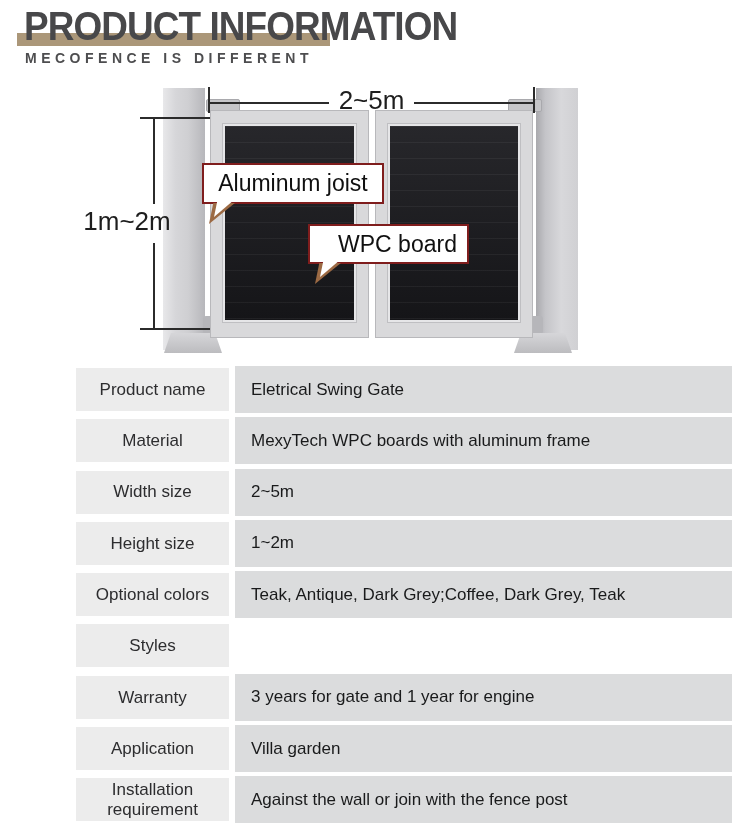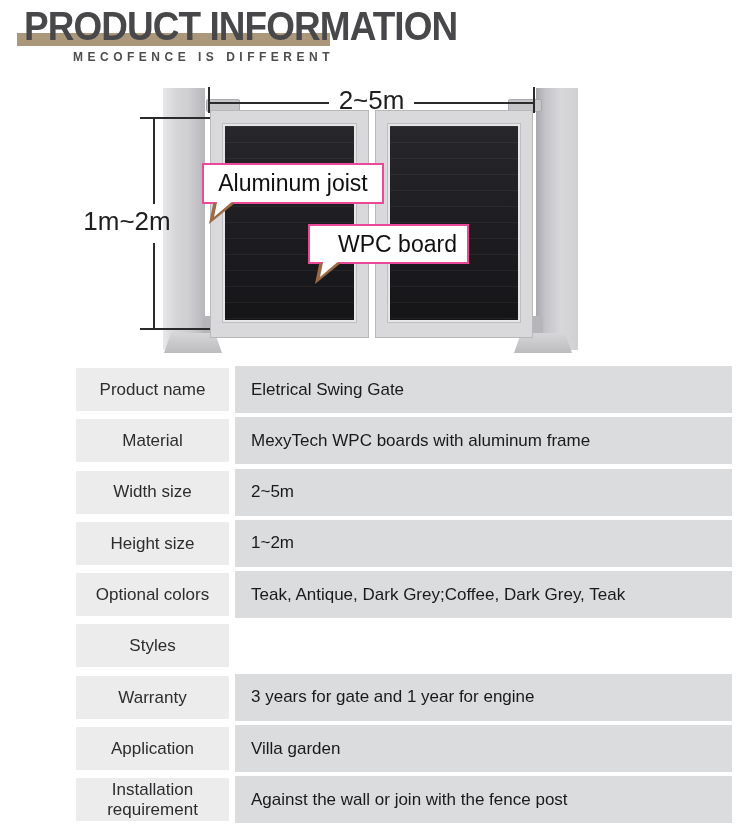--- a/index.html
+++ b/index.html
@@ -9,21 +9,21 @@
   
   .title {
     position:absolute; left:24px; top:3px; z-index:2;
     font-size:41px; font-weight:bold; color:#48484a;
     letter-spacing:-1px; white-space:nowrap;
     transform:scaleX(.9); transform-origin:left top;
   }
   .accent-bar { position:absolute; left:17px; top:33px; width:313px; height:13px; background:#ab9779; z-index:1; }
   .subtitle {
     position:absolute; left:25px; top:50px; z-index:2;
-    font-size:12px; font-weight:bold; color:#4d4d4f; letter-spacing:4.5px; white-space:nowrap;margin-left:48px;
+    font-size:14px; font-weight:bold; color:#4d4d4f; letter-spacing:4.5px; white-space:nowrap;
   }
 
   
   .abs { position:absolute; }
   .post { top:88px; width:42px; height:262px; }
   .post-left  { left:163px; background:linear-gradient(90deg,#e8e8ea 0%,#d6d6d9 30%,#cfcfd2 60%,#b7b7bb 100%); }
   .post-right { left:536px; background:linear-gradient(90deg,#a9a9ad 0%,#c4c4c8 22%,#d8d8db 60%,#d0d0d3 100%); }
   .foot { top:333px; width:58px; height:20px; background:linear-gradient(#d6d6d9,#bcbcbf);
           clip-path:polygon(12% 0,88% 0,100% 100%,0 100%); }
   .foot-left { left:164px; } .foot-right { left:514px; }
@@ -53,21 +53,21 @@
   
   .dim-h { left:83px; top:117px; width:127px; height:213px; z-index:4;text-decoration:underline; }
   .dim-h .htick { position:absolute; left:57px; right:0; height:2px; background:#2b2b2b; }
   .htick-top { top:0; } .htick-bot { bottom:0; }
   .dim-h .vline { position:absolute; left:70px; width:2px; background:#2b2b2b; }
   .vline-1 { top:2px; height:85px; } .vline-2 { top:126px; height:86px; }
   .dim-h .dim-label { position:absolute; left:0; top:89px; width:88px; text-align:center; font-size:26px; color:#1e1e1e; white-space:nowrap; }
 
   
   .callout {
-    position:absolute; z-index:6; background:#fff; border:2px solid #ec4899;
+    position:absolute; z-index:6; background:#fff; border:2px solid #7f1d1d;
     display:flex; align-items:center; justify-content:center;
     font-size:23px; color:#101010; white-space:nowrap;
   }
   .callout-aluminum { left:202px; top:163px; width:178px; height:37px; }
   .callout-wpc { left:308px; top:224px; width:139px; height:36px;padding-left:18px; }
   .tail { position:absolute; left:5px; top:calc(100% + 1px); width:36px; height:21px; }
   .tail::before { content:""; position:absolute; inset:0; background:#9c6a44; clip-path:polygon(0 100%, 12% 0, 72% 0); }
   .tail::after  { content:""; position:absolute; left:5px; top:-1px; width:22px; height:15px; background:#fff; clip-path:polygon(0 100%, 14% 0, 80% 0); }
 
   

